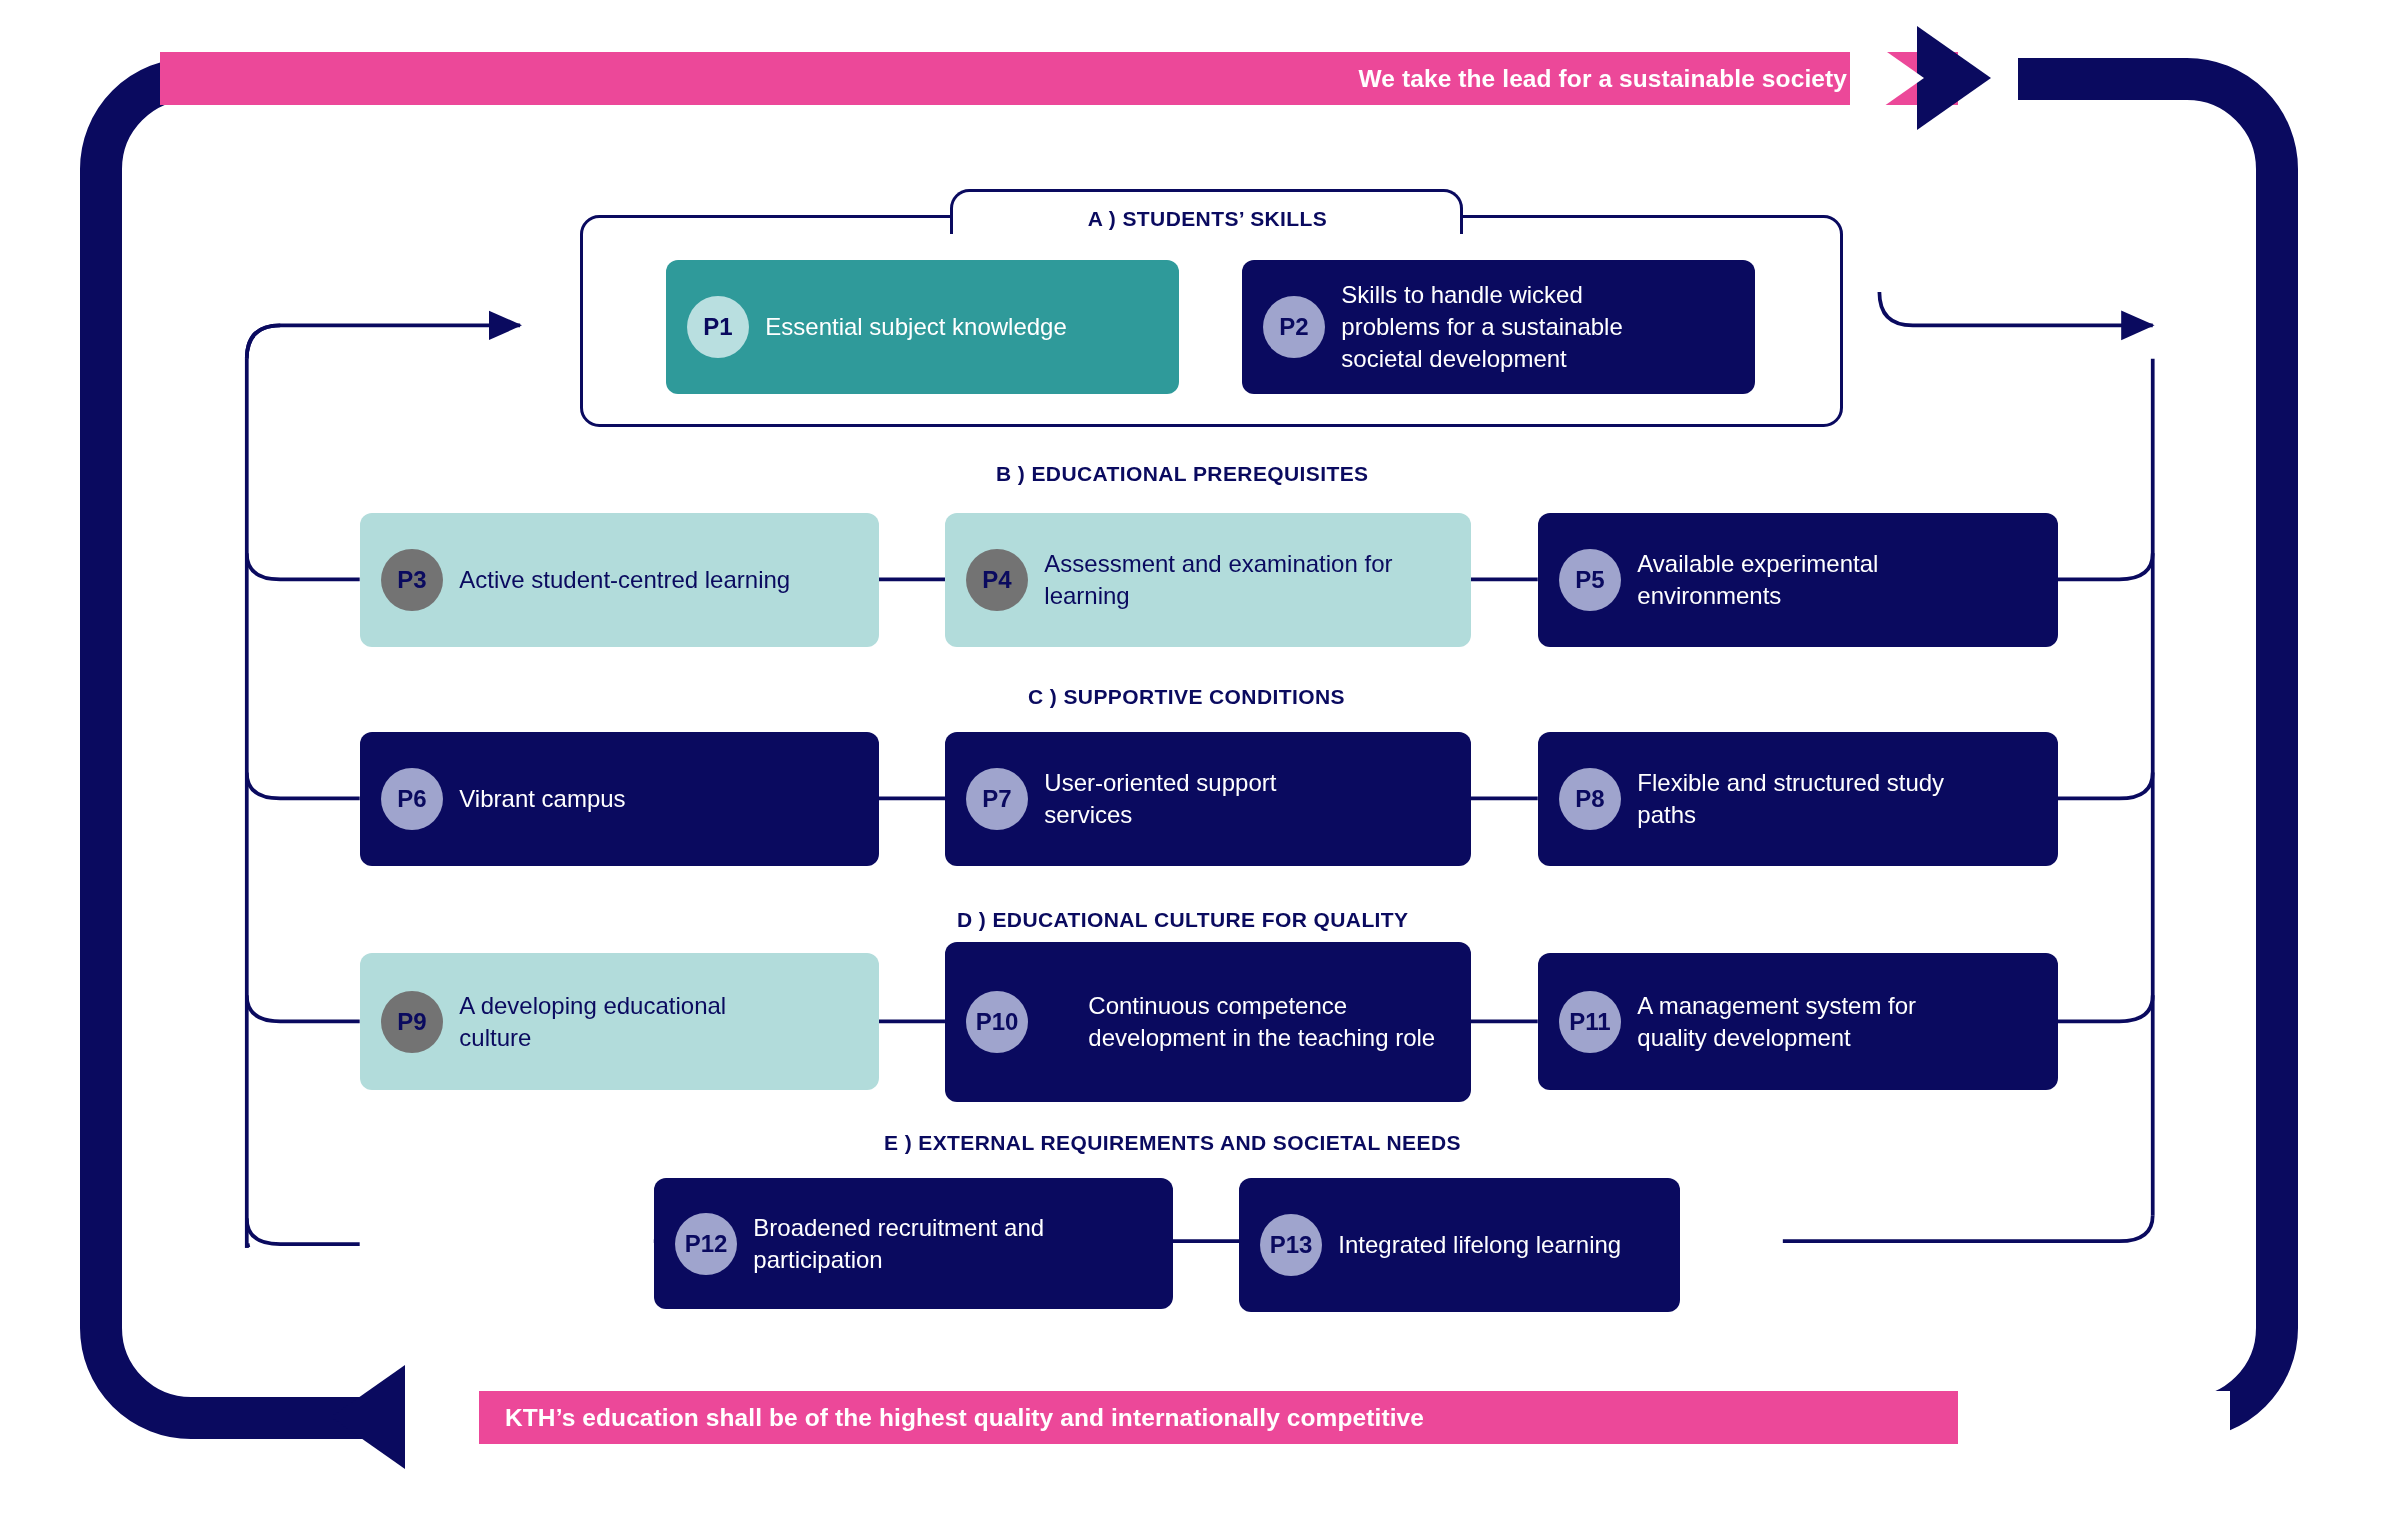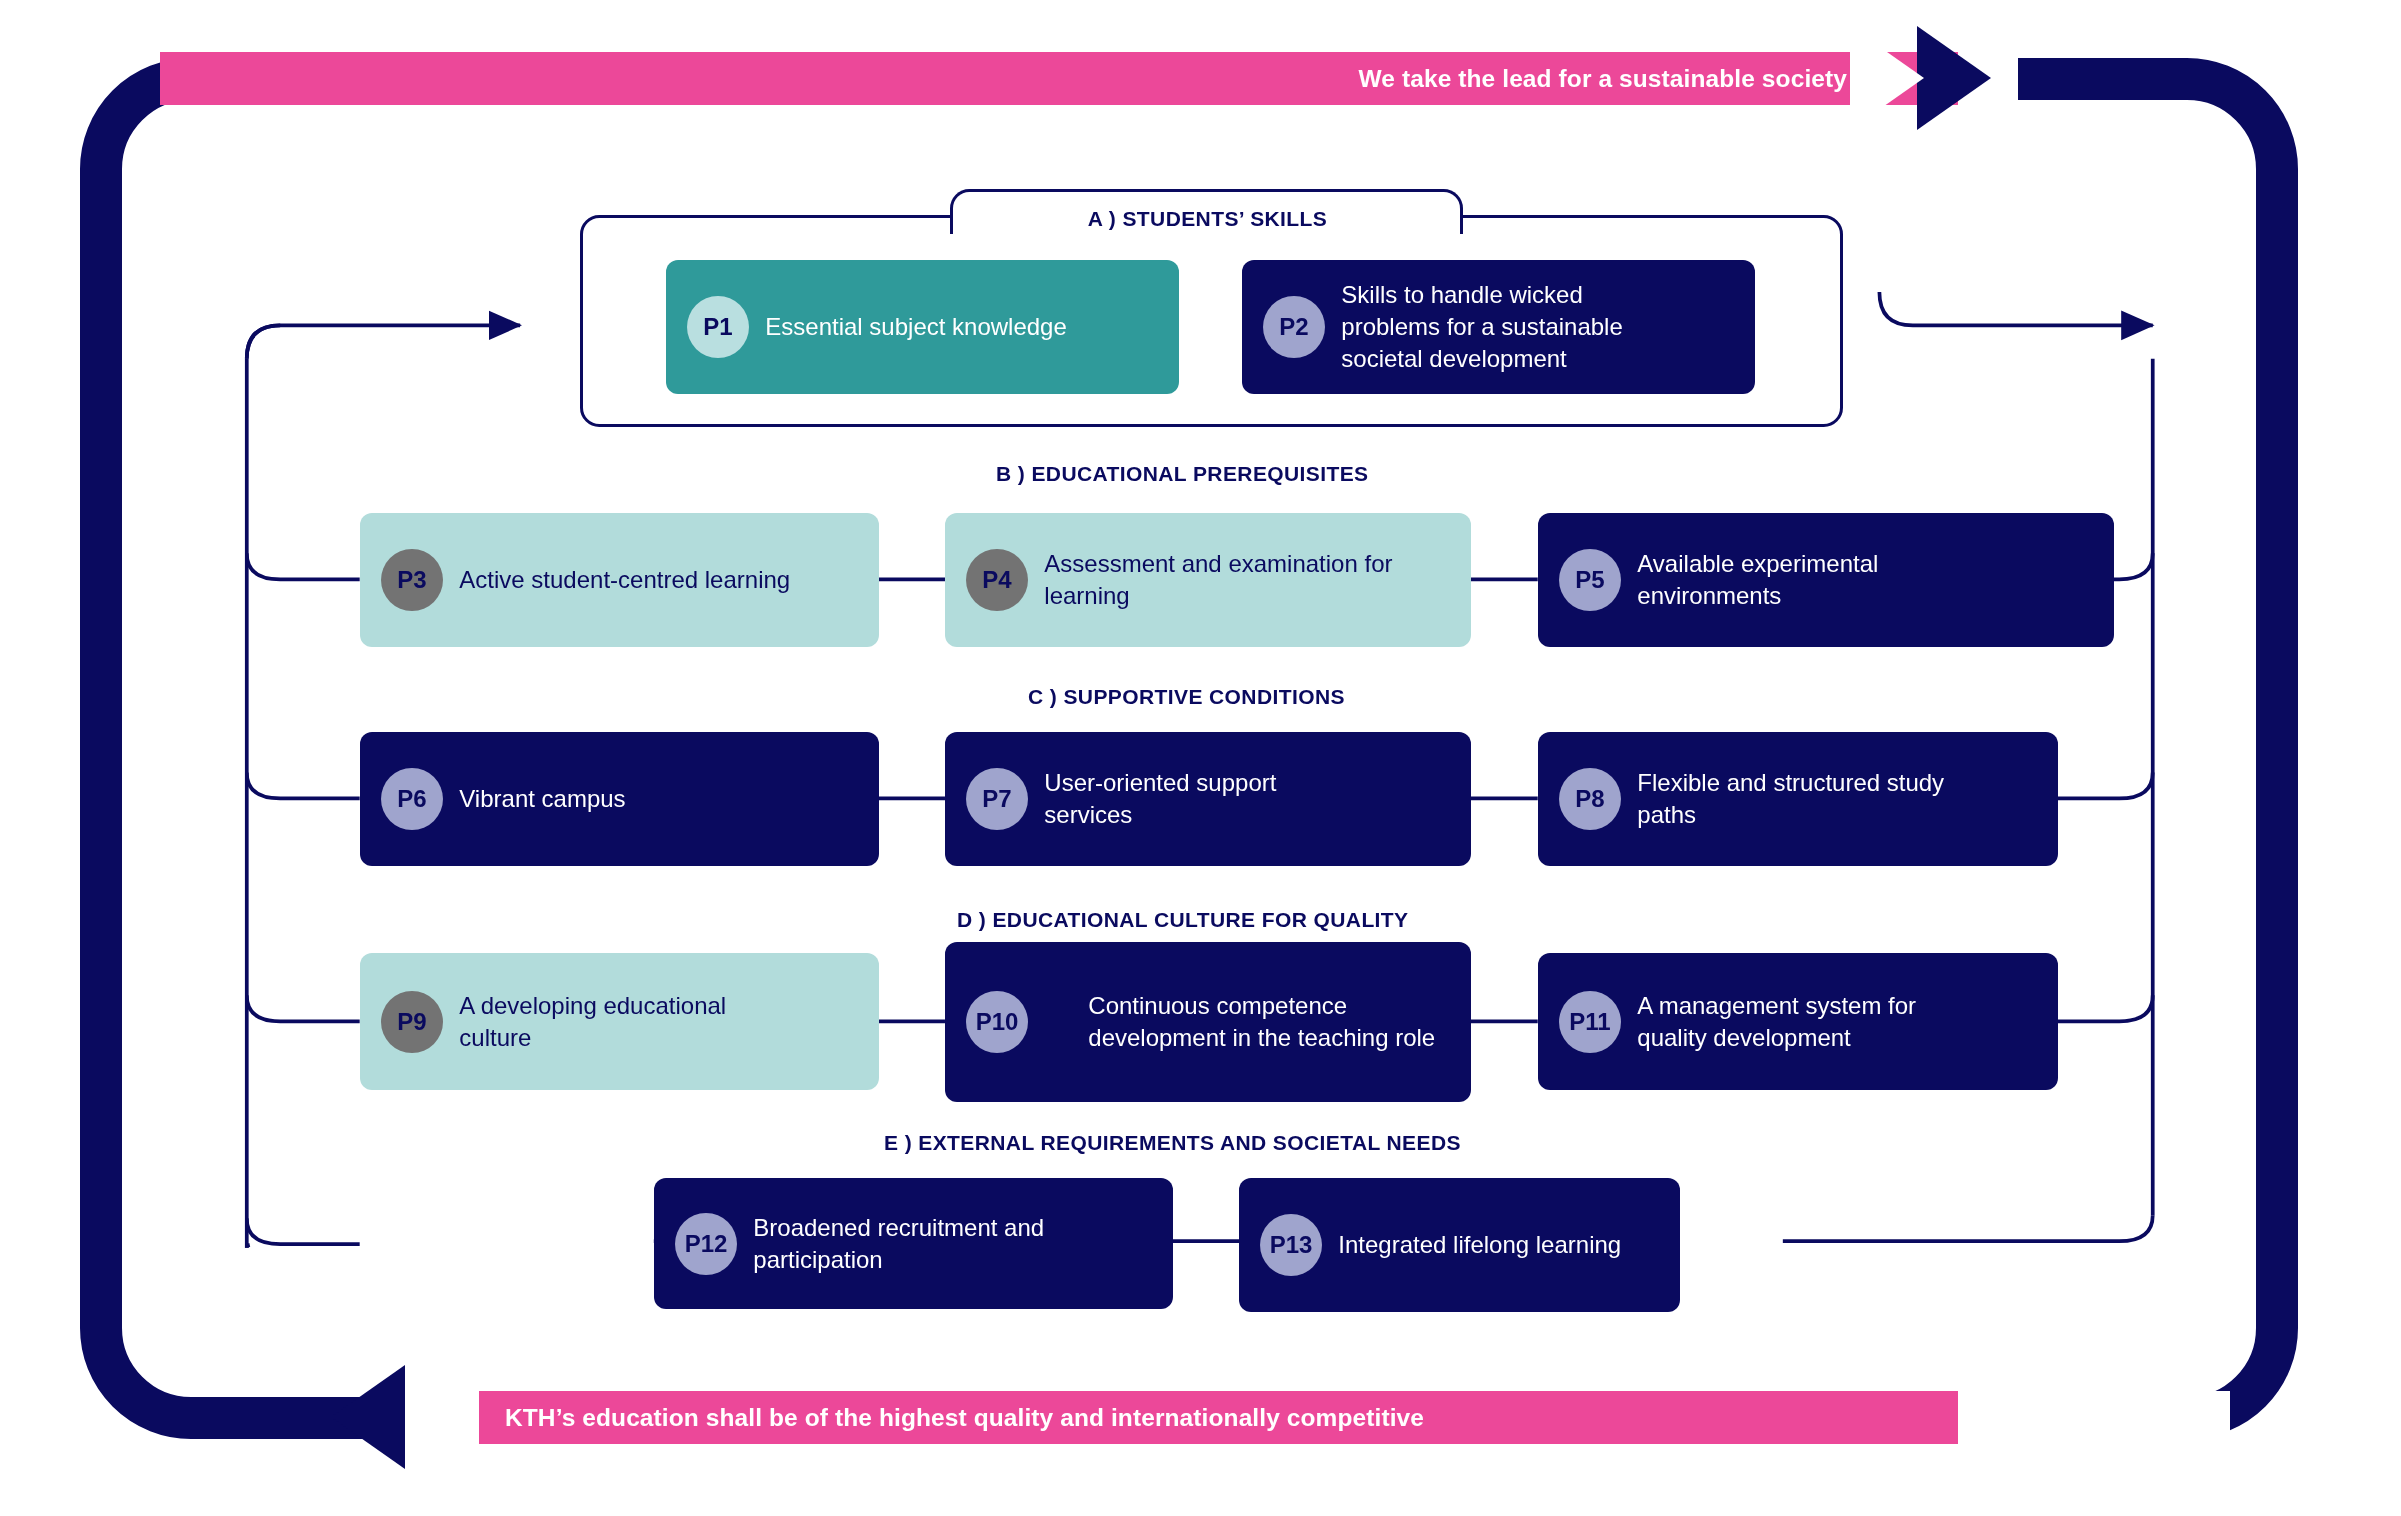--- a/index.html
+++ b/index.html
@@ -185,21 +185,21 @@
   <div class="pbox theme-lightteal" style="left:360px;top:513px;width:519px;height:134px;">
     <div class="pcircle">P3</div>
     <div class="plabel" style="max-width:349px;">Active student-centred learning</div>
   </div>
 
   <div class="pbox theme-lightteal" style="left:945px;top:513px;width:526px;height:134px;">
     <div class="pcircle">P4</div>
     <div class="plabel" style="max-width:357px;">Assessment and examination for learning</div>
   </div>
 
-  <div class="pbox theme-navy" style="left:1538px;top:513px;width:576px;height:134px;">
+  <div class="pbox theme-navy" style="left:1538px;top:513px;width:520px;height:134px;">
     <div class="pcircle">P5</div>
     <div class="plabel" style="max-width:349px;">Available experimental environments</div>
   </div>
 
   <div class="section-title" style="left:1028px;top:685px;">C ) SUPPORTIVE CONDITIONS</div>
 
   <div class="pbox theme-navy" style="left:360px;top:732px;width:519px;height:134px;">
     <div class="pcircle">P6</div>
     <div class="plabel" style="max-width:349px;">Vibrant campus</div>
   </div>

